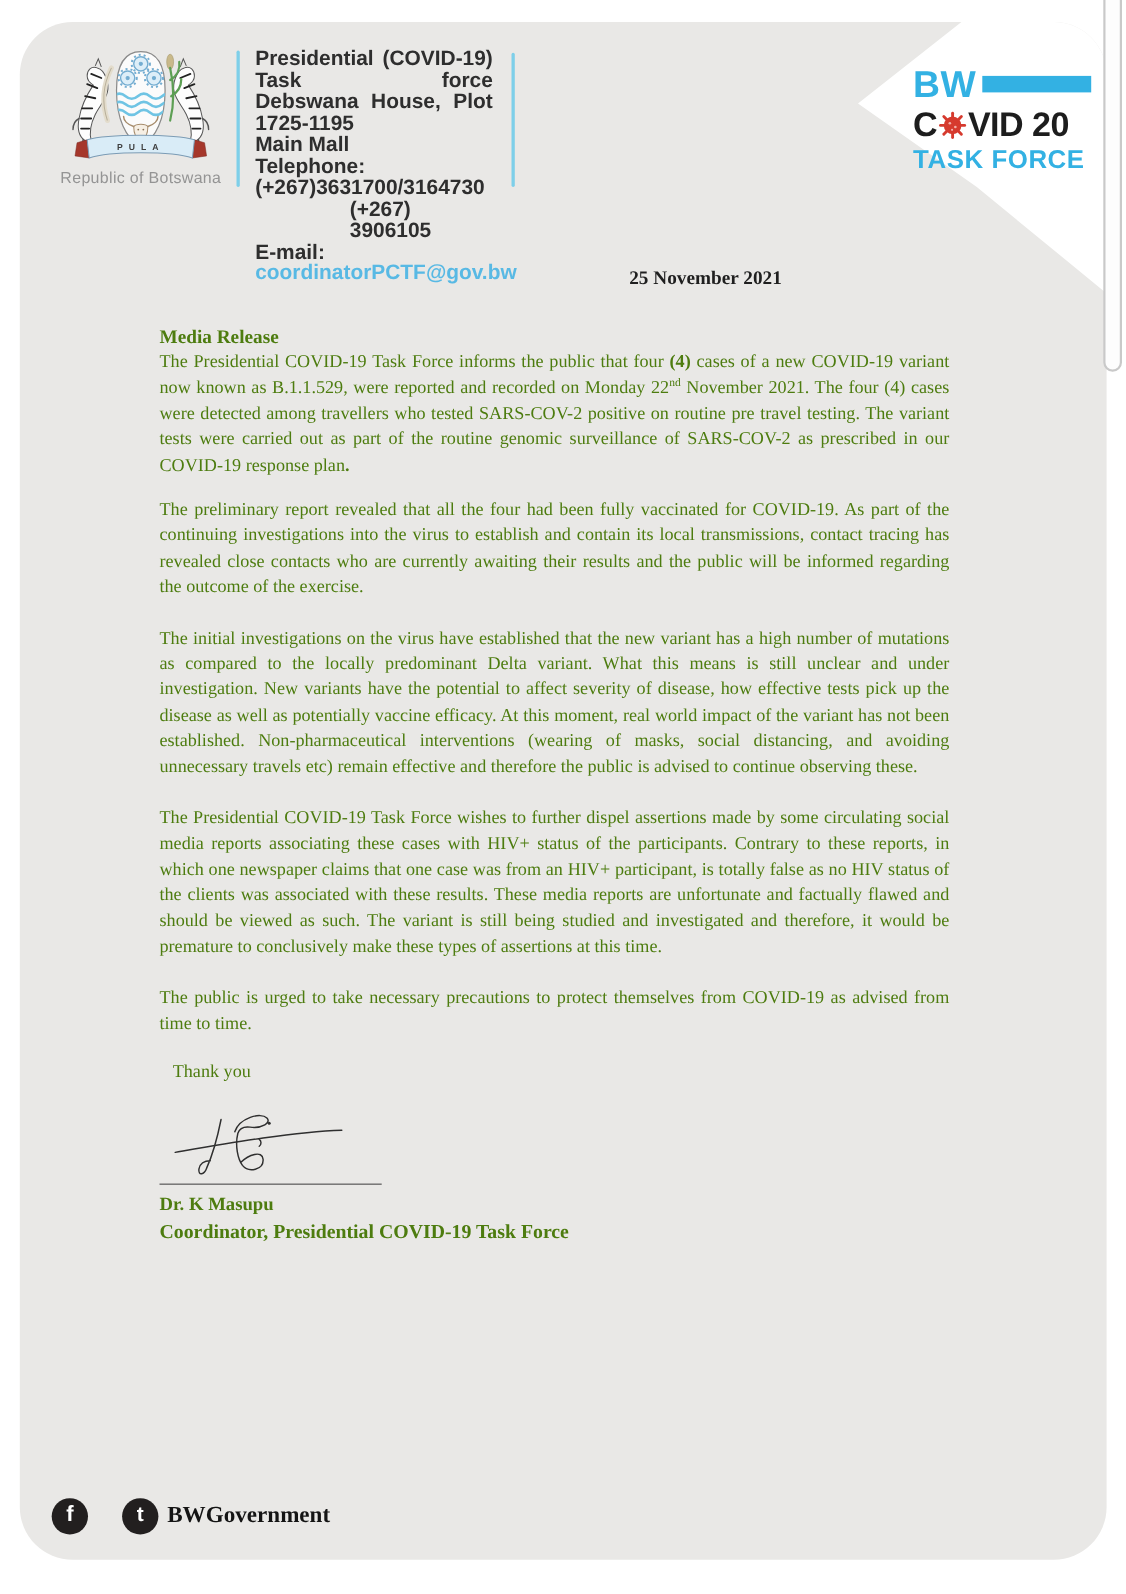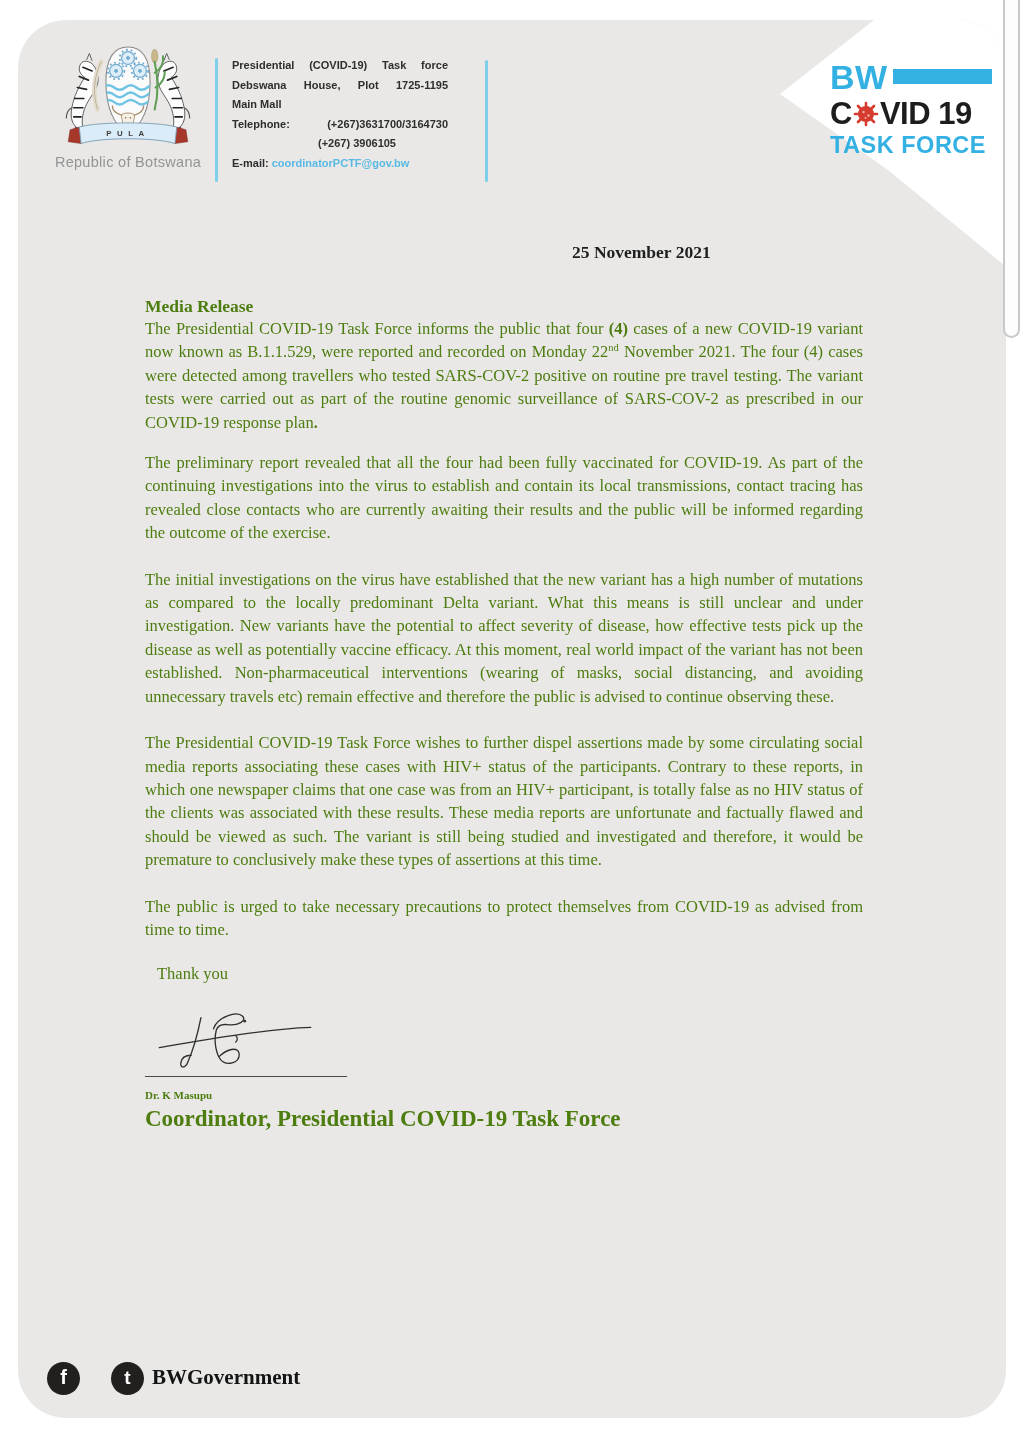--- a/index.html
+++ b/index.html
@@ -10,23 +10,23 @@
   
   .chevron{position:absolute;left:740px;top:0;width:248px;height:300px;}
 
   
   .emblem{position:absolute;left:30px;top:14px;width:160px;text-align:center;}
   .emblem svg{display:block;margin:0 auto;}
   .emblem-caption{margin-top:2px;font-family:"Liberation Sans","DejaVu Sans",sans-serif;
                   font-size:14.5px;color:#949494;letter-spacing:.3px;}
 
   
-  .contact{position:absolute;left:197px;top:36px;width:253px;height:128px;
+  .contact{position:absolute;left:197px;top:24px;width:253px;height:128px;
            font-family:"Liberation Sans","DejaVu Sans",sans-serif;font-weight:700;
-           font-size:11px;color:#2e2e2e;line-height:19.5px;padding-left:20px;}
+           font-size:19px;color:#2e2e2e;line-height:19.5px;}
   .contact .bar{position:absolute;top:2px;width:3px;height:124px;background:#7ecfe9;border-radius:2px;}
   .contact .bar.left{left:0;}
   .contact .bar.right{right:0;height:122px;top:4px;}
   .contact .lines{position:absolute;left:17px;top:0;width:216px;}
   .jline{text-align:justify;text-align-last:justify;}
   .phone2{padding-left:86px;}
   .email-row .email-link{color:#58b9e4;text-decoration:none;font-weight:700;}
 
   
   .logo{position:absolute;left:812px;top:40px;width:162px;
@@ -44,22 +44,22 @@
   .media-release{font-size:17.5px;font-weight:700;}
   .doc-title{margin:52px 0 46px 0;text-align:center;font-size:18px;font-weight:700;
              text-decoration:underline;text-underline-offset:3px;}
   .letter-body p{margin:0 0 23px 0;font-size:16.5px;line-height:23.4px;text-align:justify;}
   .letter-body p.first{margin-bottom:17px;}
   .letter-body sup{font-size:10.5px;line-height:0;}
   .b{font-weight:700;}
   .closing{margin-top:8px;font-size:16.5px;margin-left:12px;}
   .signature{margin:24px 0 0 10px;display:block;}
   .sig-line{width:202px;border-top:1.6px solid #4a4a4a;margin-top:2px;}
-  .sig-name{margin-top:6px;font-size:11px;font-weight:700;line-height:24px;}
-  .sig-role{font-size:23px;font-weight:700;line-height:24px;}
+  .sig-name{margin-top:6px;font-size:17px;font-weight:700;line-height:24px;}
+  .sig-role{font-size:18px;font-weight:700;line-height:24px;}
 
   
   .footer{position:absolute;left:0;top:1340px;width:988px;height:44px;}
   .social{position:absolute;top:2px;width:33px;height:33px;border-radius:50%;background:#221f1f;
           color:#ffffff;display:flex;align-items:center;justify-content:center;
           font-family:"Liberation Sans","DejaVu Sans",sans-serif;font-weight:800;font-size:20px;cursor:pointer;}
   .social.fb{left:29px;}
   .social.tw{left:93px;font-size:19px;}
   .social span{transform:translateY(-1px);}
   .handle{position:absolute;left:134px;top:5px;font-size:21px;font-weight:700;color:#141414;}
@@ -167,21 +167,21 @@
             <line x1="5" y1="5" x2="8.5" y2="8.5"></line>
               <line x1="17.5" y1="17.5" x2="21" y2="21"></line>
             <line x1="5" y1="21" x2="8.5" y2="17.5"></line>
               <line x1="17.5" y1="8.5" x2="21" y2="5"></line>
           </g>
           <circle cx="13" cy="13" r="8" fill="#d63a2e"></circle>
           <circle cx="10.5" cy="11" r="1.2" fill="#f3b0a9"></circle>
           <circle cx="15.5" cy="14.5" r="1.2" fill="#f3b0a9"></circle>
           <circle cx="12.5" cy="17" r="1" fill="#f3b0a9"></circle>
         </svg>
-        <span>VID 19</span>
+        <span>VID 20</span>
       </div>
       <div class="logo-row3">TASK FORCE</div>
     </div>
 
     <div class="date-line">25 November 2021</div>
 
     <div class="letter-body">
       <div class="media-release">Media Release</div>
 
       <p class="first"><span>The Presidential COVID-19 Task Force informs the public that four </span><span class="b">(4)</span><span> cases of a new COVID-19 variant now known as B.1.1.529, were reported and recorded on Monday 22</span><sup>nd</sup><span> November 2021. The four (4) cases were detected among travellers who tested SARS-COV-2 positive on routine pre travel testing. The variant tests were carried out as part of the routine genomic surveillance of SARS-COV-2 as prescribed in our COVID-19 response plan</span><span class="b">.</span></p>

